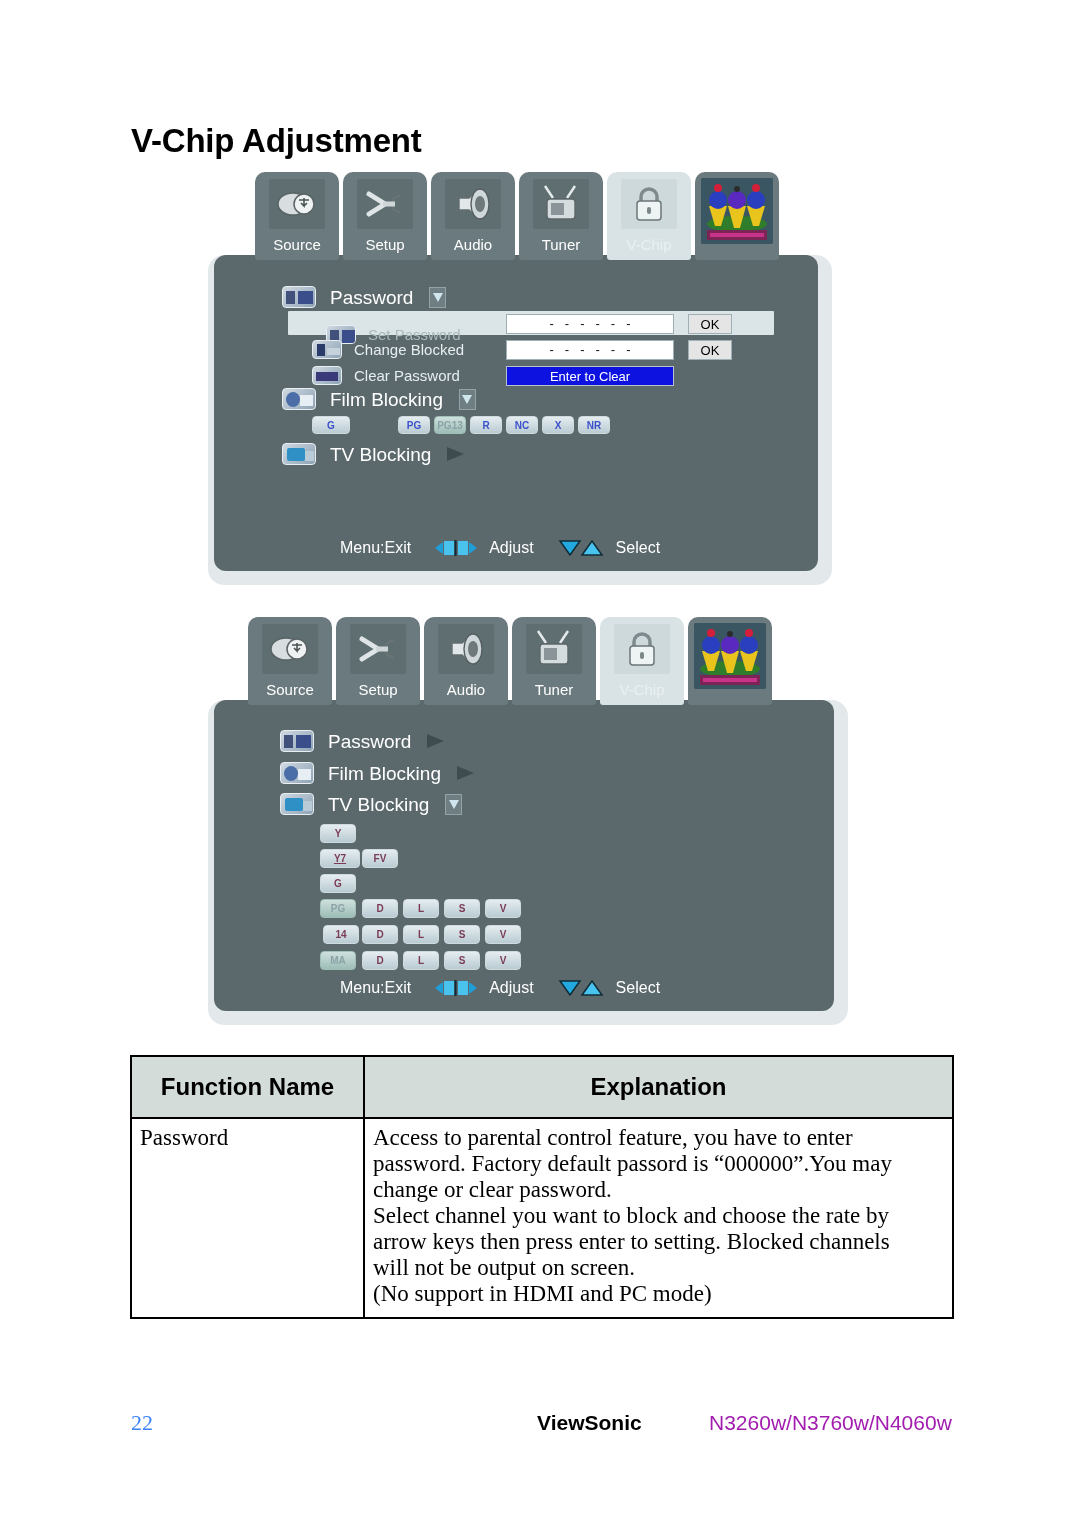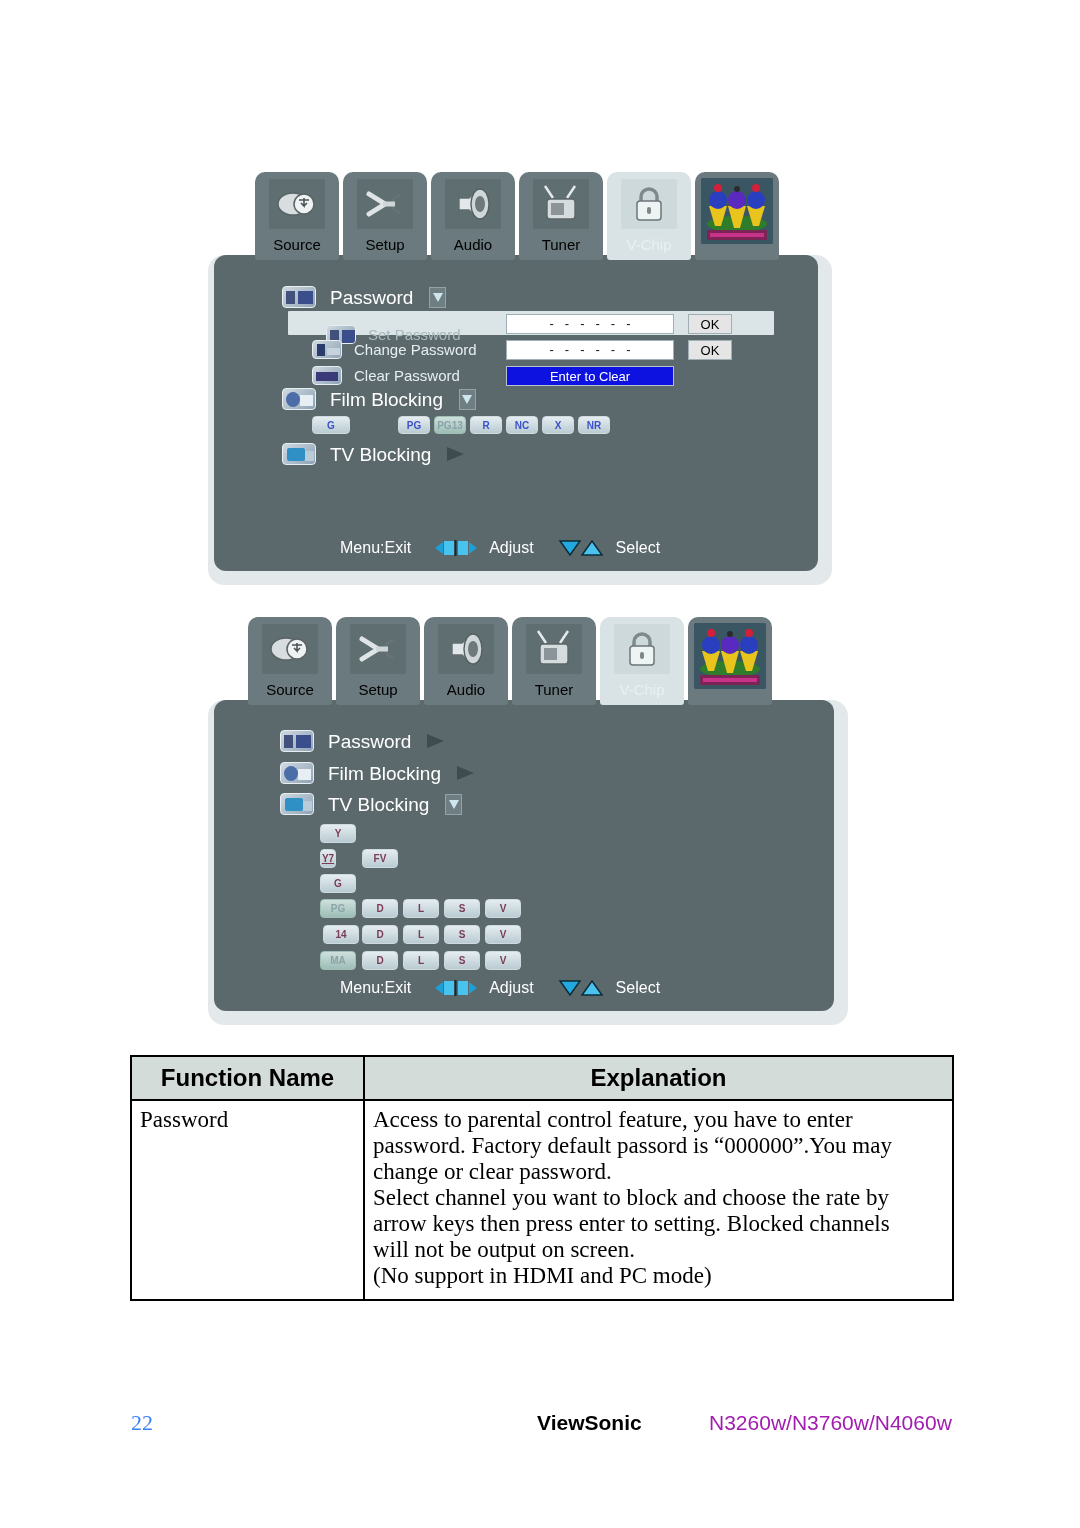--- a/index.html
+++ b/index.html
@@ -27,21 +27,21 @@
     padding-top:7px;box-sizing:border-box;position:relative;
   }
   .tab.active{background:#d9e2e4;}
   .tab .tabicon{
     width:56px;height:50px;display:flex;align-items:center;justify-content:center;
     background:#5f6f71;border-radius:2px;overflow:hidden;
   }
   .tab.active .tabicon{background:#cdd9db;}
   .tab .tablabel{
     font-family:"Liberation Sans", sans-serif;
-    font-size:15px;color:#000000;margin-top:8px;line-height:1;
+    font-size:15px;color:#ffffff;margin-top:8px;line-height:1;
   }
   .tab.active .tablabel{color:#e9f0f1;}
   .tab.logo{background:#6b7a7e;padding-top:6px;}
   .tab.logo .tabicon{width:72px;height:66px;background:#3f5560;border-radius:2px;}
 
   .panelwrap{position:absolute;}
   .panel-outer{
     position:absolute;inset:0;
     background:#e3e9ea;border-radius:16px;
   }
@@ -137,21 +137,21 @@
   }
 
   
   #spec-table{
     position:absolute;left:130px;top:1055px;width:824px;
     border-collapse:collapse;border:2px solid #000;
   }
   #spec-table th,#spec-table td{border:2px solid #000;}
   #spec-table th{
     background:#d3dcd9;font-family:"Liberation Sans", sans-serif;
-    font-weight:bold;font-size:24px;color:#000;height:36px;padding:3px;
+    font-weight:bold;font-size:24px;color:#000;height:36px;padding:12px;
   }
   #spec-table td{
     background:#ffffff;vertical-align:top;padding:6px 8px 10px 8px;
     font-family:"Liberation Serif", serif;font-size:23px;color:#000;line-height:1.13;
   }
   #spec-table td.fn{width:215px;}
   .expl-line{white-space:nowrap;}
 
   
   .footer{position:absolute;left:0;right:0;top:1410px;height:30px;}
@@ -166,20 +166,21 @@
   #footer-models{
     position:absolute;left:709px;top:1px;
     font-family:"Liberation Sans", sans-serif;font-size:21px;color:#a21caf;
   }
 </style>
 </head>
 <body>
 
 <div class="page">
 
+  <div id="page-title">V-Chip Adjustment</div>
 
   <div class="osd">
 
     <div class="tabbar" style="left:255px;top:172px;">
       <div class="tab">
         <div class="tabicon">
           <svg width="48" height="40" viewBox="0 0 48 40">
             <ellipse cx="20" cy="20" rx="15" ry="11" fill="#d8dee0" stroke="#5a6366" stroke-width="1.5"></ellipse>
             <ellipse cx="31" cy="20" rx="10" ry="10" fill="#eef2f3" stroke="#5a6366" stroke-width="1.5"></ellipse>
             <path d="M26 16 h10 M31 14 v8 l-3-3 M31 22 l3-3" stroke="#4b5356" stroke-width="1.6" fill="none"></path>
@@ -274,21 +275,21 @@
               <i>-</i>
               <i>-</i>
               <i>-</i>
               <i>-</i>
           </span>
           <span class="okbtn">OK</span>
         </div>
 
         <div class="mrow lvl2" style="left:98px;top:85px;">
           <span class="micon small ch"></span>
-          <span class="mlabel">Change Password</span>
+          <span class="mlabel">Change Blocked</span>
         </div>
         <div class="mrow" style="left:292px;top:85px;">
           <span class="pwfield">
             <i>-</i>
               <i>-</i>
               <i>-</i>
               <i>-</i>
               <i>-</i>
               <i>-</i>
           </span>
@@ -452,21 +453,21 @@
           <span class="micon tvb"></span>
           <span class="mlabel">TV Blocking</span>
           <span class="chevdown">
               <span></span>
             </span>
         </div>
 
         <div>
           <span class="ratebtn v2" style="left:106px;top:124px;width:36px;height:19px;">Y</span>
 
-          <span class="ratebtn v2" style="left:106px;top:149px;width:16px;height:19px;text-decoration:underline;">Y7</span>
+          <span class="ratebtn v2" style="left:106px;top:149px;width:40px;height:19px;text-decoration:underline;">Y7</span>
           <span class="ratebtn v2" style="left:148px;top:149px;width:36px;height:19px;">FV</span>
 
           <span class="ratebtn v2" style="left:106px;top:174px;width:36px;height:19px;">G</span>
 
           <span class="ratebtn v2 sel" style="left:106px;top:199px;width:36px;height:19px;">PG</span>
           <span class="ratebtn v2" style="left:148px;top:199px;width:36px;height:19px;">D</span>
           <span class="ratebtn v2" style="left:189px;top:199px;width:36px;height:19px;">L</span>
           <span class="ratebtn v2" style="left:230px;top:199px;width:36px;height:19px;">S</span>
           <span class="ratebtn v2" style="left:271px;top:199px;width:36px;height:19px;">V</span>
 

